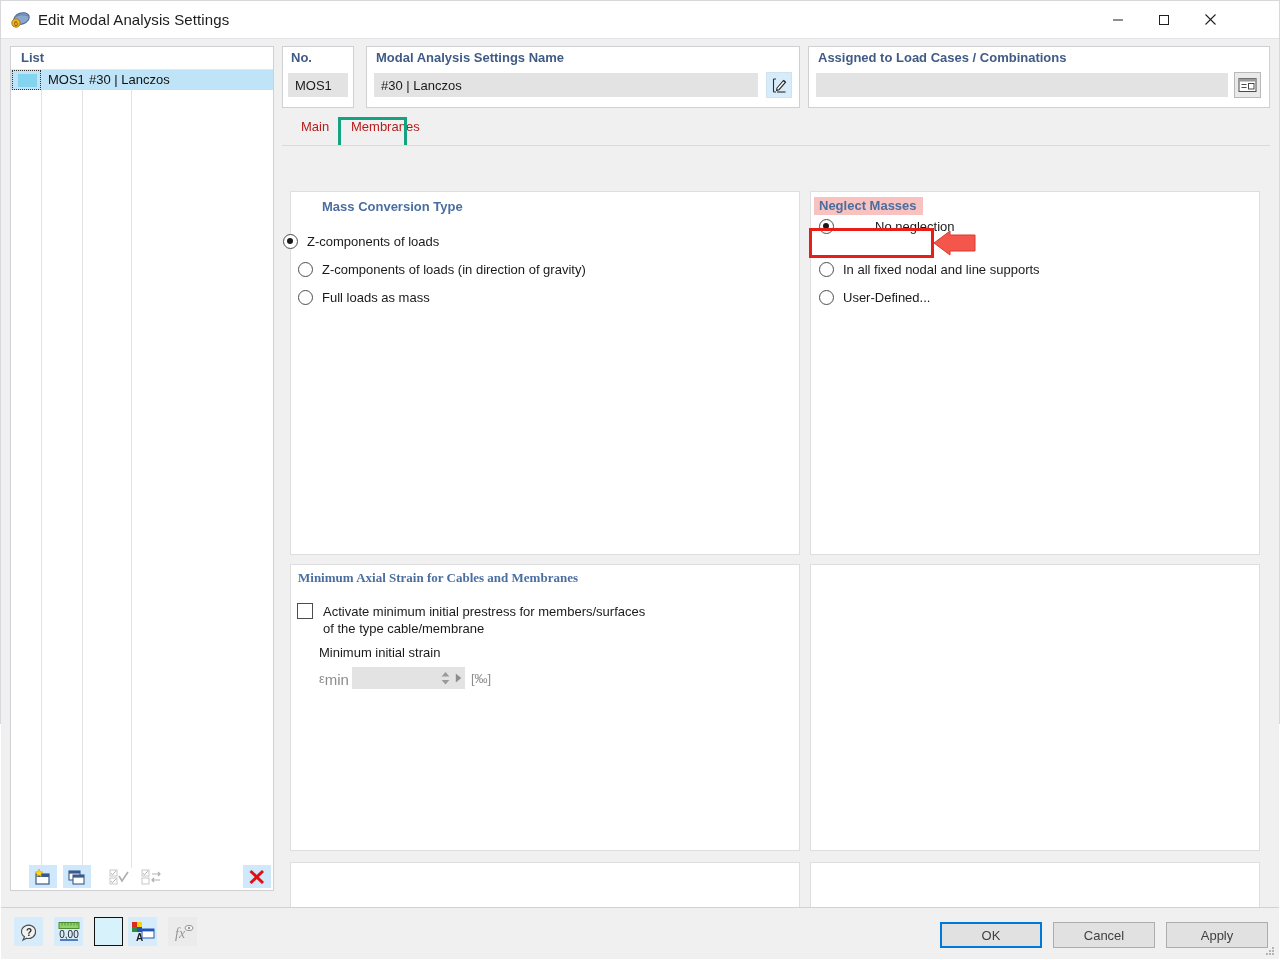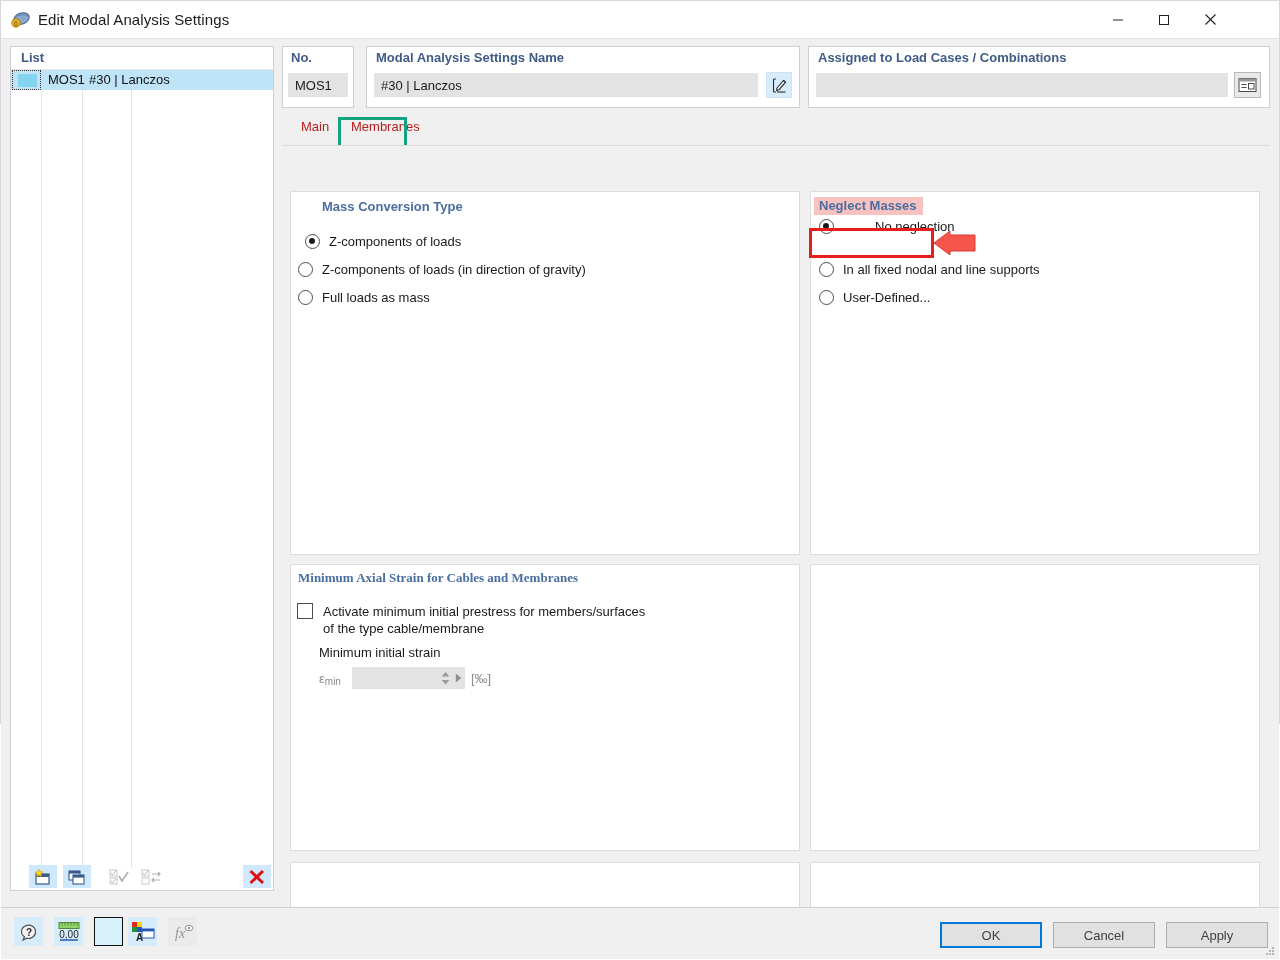--- a/index.html
+++ b/index.html
@@ -232,21 +232,21 @@
   
   #strain-sub-label {
     position: absolute; left: 318px; top: 606px;
     font-size: 13px; color: #1a1a1a;
   }
   #eps-label {
     position: absolute; left: 318px; top: 632px;
     font-size: 13px; color: #8c8c8c;
   }
   #eps-sub {
-    font-size: 10px; vertical-align: -2px;
+    font-size: 15px; vertical-align: -2px;
   }
   #eps-input {
     position: absolute; left: 351px; top: 628px; width: 90px; height: 22px;
     background: #e3e3e3; border: none; outline: none;
     font-family: "Liberation Sans", sans-serif; font-size: 13px;
     padding: 0 6px;
   }
   #eps-spin {
     position: absolute; left: 437px; top: 628px; width: 15px; height: 22px;
     background: #e3e3e3;
@@ -433,21 +433,21 @@
       <div class="tab" id="tab-settings">
         <span>Membranes</span>
       </div>
       <div id="tab-settings-hl"></div>
     </div>
     <div id="tabpage"></div>
 
     <div class="panel" id="panel-mass"></div>
     <span class="group-title" style="left:307px; top:160px;margin-left:14px;">Mass Conversion Type</span>
 
-    <div class="radio-row" style="left:304px; top:195px;justify-content:space-between;">
+    <div class="radio-row" style="left:282px; top:195px;justify-content:space-between;">
       <span class="radio checked"></span>
       <span class="radio-label">Z-components of loads</span>
     </div>
     <div class="radio-row" style="left:297px; top:223px;">
       <span class="radio"></span>
       <span class="radio-label">Z-components of loads (in direction of gravity)</span>
     </div>
     <div class="radio-row" style="left:297px; top:251px;">
       <span class="radio"></span>
       <span class="radio-label">Full loads as mass</span>

